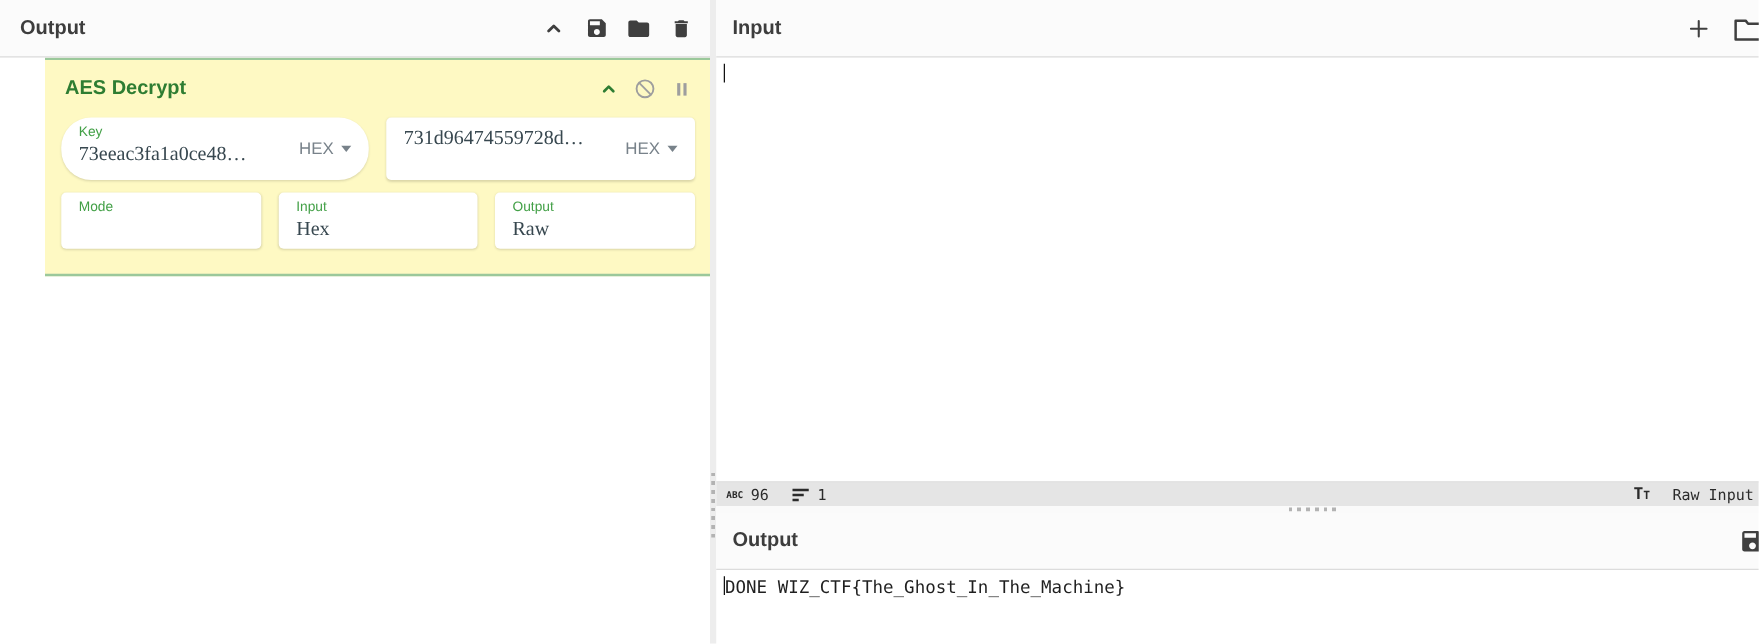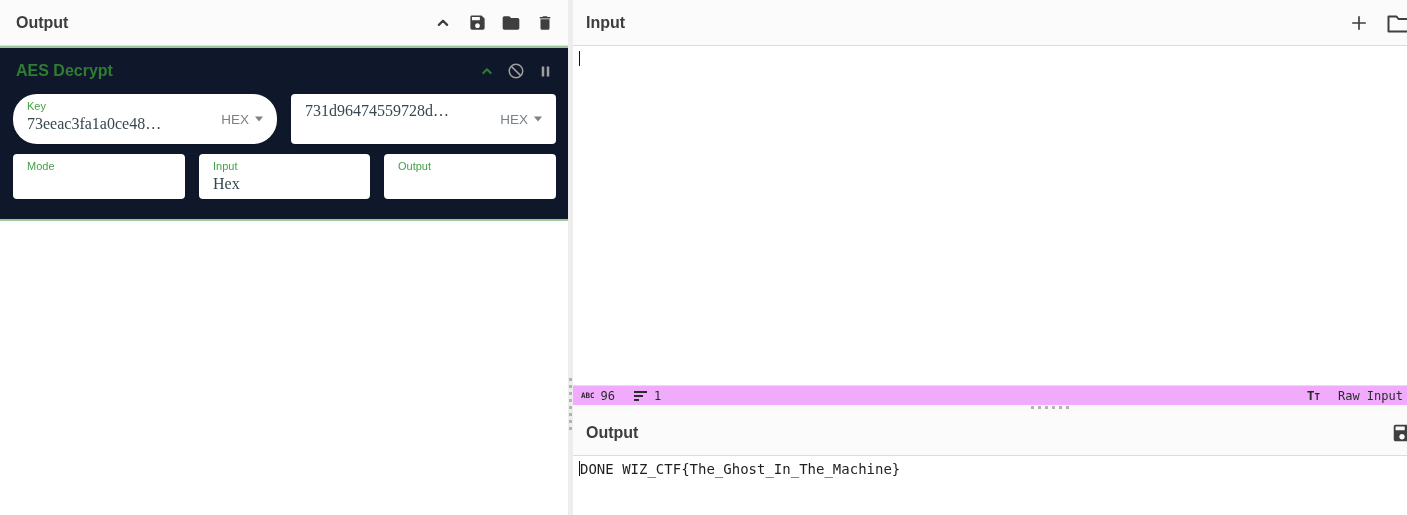--- a/index.html
+++ b/index.html
@@ -30,25 +30,26 @@
     background:none; border:none; padding:0; cursor:pointer;
     width:20px; height:20px; display:flex; align-items:center; justify-content:center;
     color:#3f3f3f;
   }
   .icon-btn svg { display:block; }
 
   
   .recipe-pane { width:568px; flex:0 0 568px; display:flex; flex-direction:column; background:#ffffff; }
 
   .operation {
-    background:#0f172a;
+    background:#fef9c3;
     border-top:2px solid #9bc89b;
     border-bottom:2px solid #9bc89b;
     padding-bottom:10px;
     cursor:grab;
+    margin-left:36px;
   }
   .op-header { height:46px; display:flex; align-items:center; position:relative; }
   .op-title { font-size:16px; font-weight:bold; color:#2e7d32; padding-left:16px; }
   .op-icons { margin-left:auto; display:flex; align-items:center; gap:11px; padding-right:14px; }
   .op-icons .icon-btn { width:18px; height:18px; color:#9e9e9e; }
   .op-icons .green { color:#2e7d32; }
 
   .op-row { display:flex; gap:14px; margin:0 12px 10px 13px; }
   .ingredient {
     background:#ffffff; border-radius:4px;
@@ -104,21 +105,21 @@
     font-family:"DejaVu Sans Mono", monospace;
     font-size:14px; line-height:17px; color:#1f1f1f;
     padding:5px 4px 0 6px;
     white-space:pre-wrap; word-break:break-all;
     cursor:text;
   }
   .caret { display:inline-block; width:1px; height:15px; background:#111; vertical-align:-2px; }
 
   .status-bar {
     height:20px; flex:0 0 20px;
-    background:#f0abfc; border-top:1px solid #e2e2e2;
+    background:#e5e5e5; border-top:1px solid #e2e2e2;
     display:flex; align-items:center;
     font-family:"DejaVu Sans Mono", monospace;
     font-size:12px; color:#2b2b2b;
     padding:0 4px 0 8px;
   }
   .status-item { display:flex; align-items:center; gap:6px; margin-right:18px; }
   .abc-glyph { font-size:7.5px; font-weight:bold; letter-spacing:0; color:#2b2b2b; font-family:"DejaVu Sans Mono", monospace; }
   .tt-glyph { font-variant:small-caps; font-weight:bold; font-size:13px; font-family:"DejaVu Sans Mono", monospace; }
   .status-right { margin-left:auto; display:flex; align-items:center; gap:18px; cursor:pointer; }
   .lines-icon svg { display:block; }
@@ -203,20 +204,21 @@
       <div class="op-row">
         <div class="ingredient ing-mode">
           <label class="ing-label">Mode</label>
         </div>
         <div class="ingredient ing-input">
           <label class="ing-label">Input</label>
           <div class="ing-value">Hex</div>
         </div>
         <div class="ingredient ing-output">
           <label class="ing-label">Output</label>
+          <div class="ing-value">Raw</div>
         </div>
       </div>
     </div>
   </section>
 
   <div class="v-splitter">
     <div class="v-grip"></div>
   </div>
 
   <section class="io">

